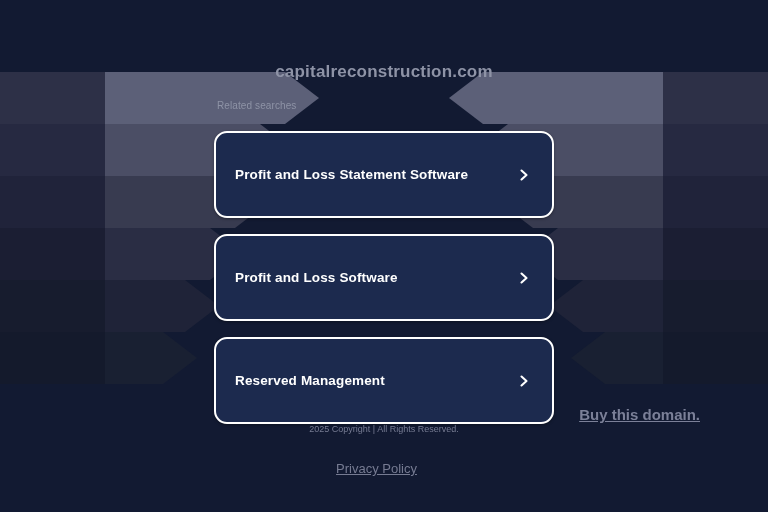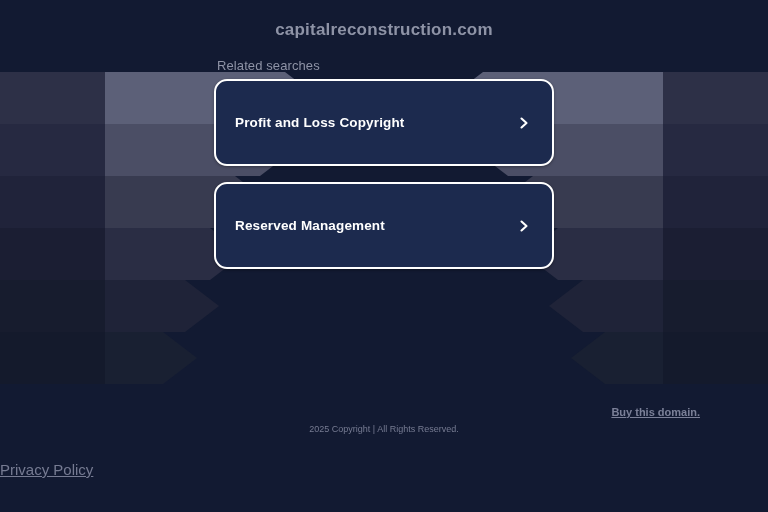--- a/index.html
+++ b/index.html
@@ -82,37 +82,37 @@
     position: relative;
     z-index: 2;
     width: 768px;
     height: 512px;
     display: flex;
     flex-direction: column;
     align-items: center;
   }
 
   #domain-title {
-    margin-top: 20px;
+    margin-top: 62px;
     font-size: 17px;
     font-weight: bold;
     letter-spacing: .2px;
     color: #8e93a6;
     text-align: center;
   }
 
   #results-block {
     width: 340px;
     margin-top: 18px;
   }
 
   #related-searches-label {
-    font-size: 13px;
+    font-size: 10px;
     color: #8e93a6;
-    margin-bottom: 6px;
+    margin-bottom: 20px;
     padding-left: 3px;
     letter-spacing: .1px;
   }
 
   .result-card {
     position: relative;
     height: 87px;
     margin-bottom: 16px;
     background: #1c2a4e;
     border: 2px solid #ffffff;
@@ -147,41 +147,42 @@
     right: 0;
     bottom: 0;
     z-index: 3;
     height: 115px;
   }
 
   #buy-domain-link {
     position: absolute;
     right: 68px;
     top: 9px;
-    font-size: 11px;
+    font-size: 15px;
     font-weight: bold;
     color: #7b8098;
     text-decoration: underline;
     cursor: pointer;
   }
 
   #copyright-line {
     position: absolute;
     left: 0; right: 0;
     top: 27px;
     text-align: center;
     font-size: 9px;
     color: #767b92;
   }
 
   #privacy-policy-link {
     position: absolute;
     left: 0; right: 15px;
     top: 64px;
-    font-size: 15px;
+    text-align: center;
+    font-size: 13px;
     color: #767b92;
     text-decoration: underline;
     cursor: pointer;
   }
   #privacy-policy-link span { cursor: pointer; }
 </style>
 </head>
 <body>
 
 <div id="bg-decoration">
@@ -288,23 +289,31 @@
 </div>
 
 <div id="page">
 
   <div id="domain-title">capitalreconstruction.com</div>
 
   <div id="results-block">
 
     <div id="related-searches-label">Related searches</div>
 
-
     <div class="result-card">
-      <span class="result-label">Profit and Loss Copyright</span>
+      <span class="result-label">Profit and Loss Statement Software</span>
+      <span class="chevron-icon">
+        <svg width="14" height="14" viewBox="0 0 14 14" aria-hidden="true">
+          <polyline points="4.5,2.5 9.5,7 4.5,11.5" fill="none" stroke="#ffffff" stroke-width="2.1" stroke-linecap="round" stroke-linejoin="round"></polyline>
+        </svg>
+      </span>
+    </div>
+
+    <div class="result-card">
+      <span class="result-label">Profit and Loss Software</span>
       <span class="chevron-icon">
         <svg width="14" height="14" viewBox="0 0 14 14" aria-hidden="true">
           <polyline points="4.5,2.5 9.5,7 4.5,11.5" fill="none" stroke="#ffffff" stroke-width="2.1" stroke-linecap="round" stroke-linejoin="round"></polyline>
         </svg>
       </span>
     </div>
 
     <div class="result-card">
       <span class="result-label">Reserved Management</span>
       <span class="chevron-icon">

